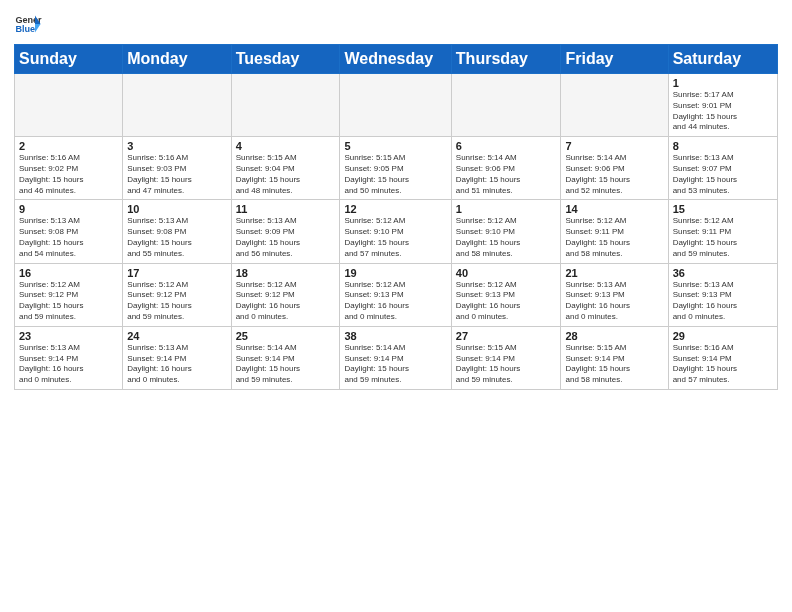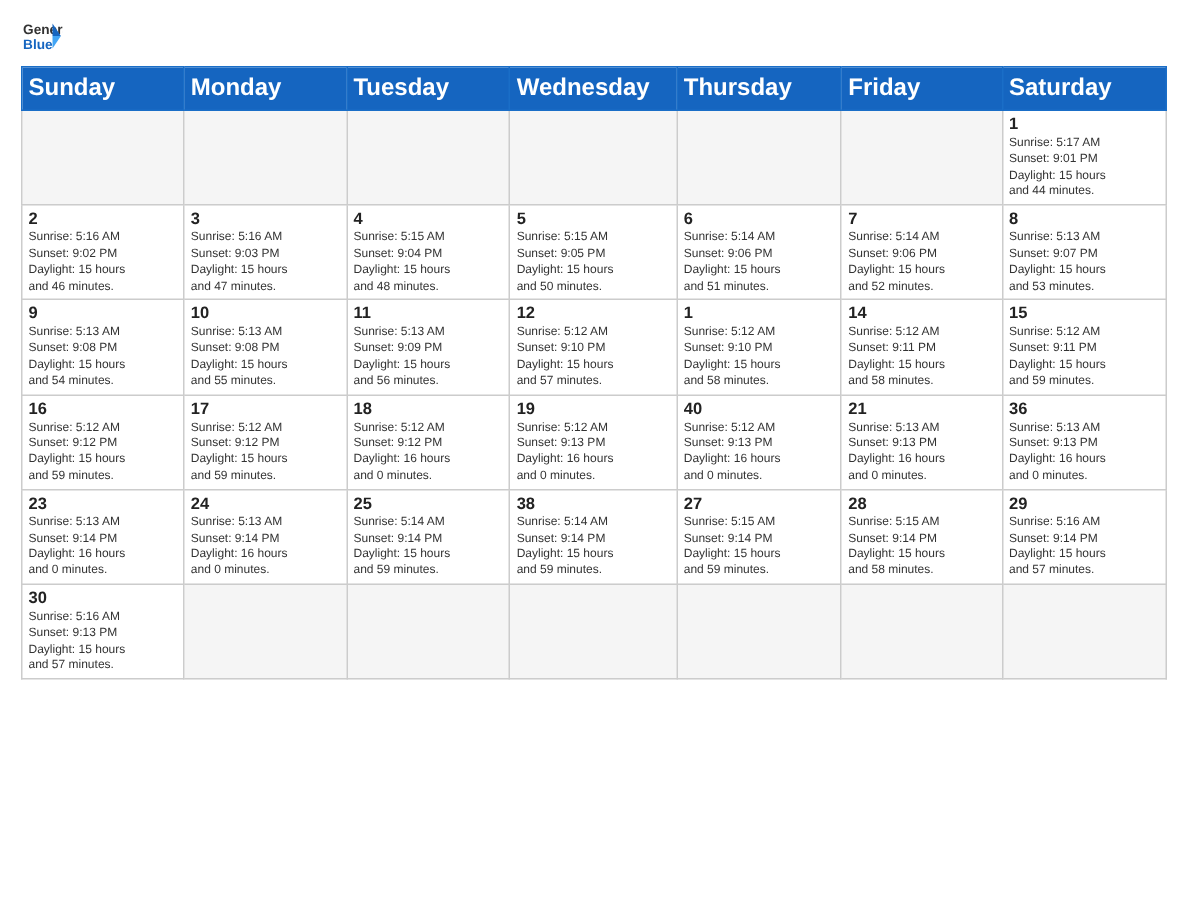--- a/index.html
+++ b/index.html
@@ -332,30 +332,15 @@
 and 58 minutes.</div>
           </td>
           <td>
             <span class="day-number">29</span>
             <div class="day-info" style="white-space: pre-line;">Sunrise: 5:16 AM
 Sunset: 9:14 PM
 Daylight: 15 hours
 and 57 minutes.</div>
           </td>
         </tr>
-        <tr class="last-row">
-          <td>
-            <span class="day-number">30</span>
-            <div class="day-info" style="white-space: pre-line;">Sunrise: 5:16 AM
-Sunset: 9:13 PM
-Daylight: 15 hours
-and 57 minutes.</div>
-          </td>
-          <td class="empty"></td>
-          <td class="empty"></td>
-          <td class="empty"></td>
-          <td class="empty"></td>
-          <td class="empty"></td>
-          <td class="empty"></td>
-        </tr>
       </tbody>
   </table>
 </div>
 
 </body></html>

